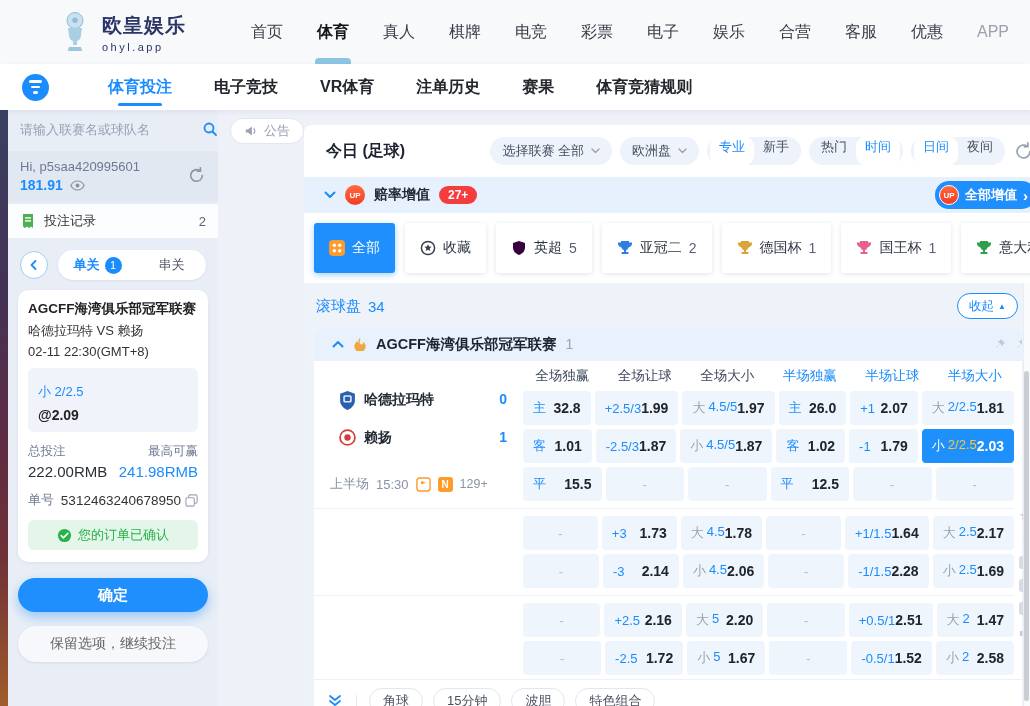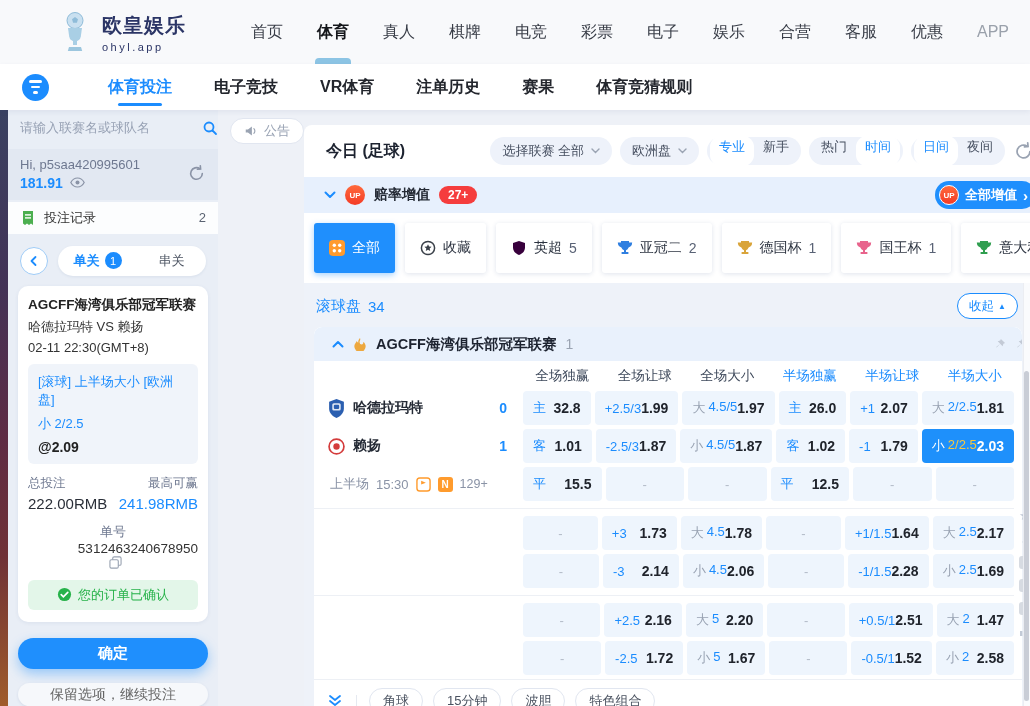--- a/index.html
+++ b/index.html
@@ -57,27 +57,27 @@
   .sel-box { margin-top:9px; background:#f0f4fa; border-radius:6px; padding:9px 10px; }
   .sel-tags, .sel-pick { font-size:13px; color:#1b8cfe; }
   .sel-pick { margin-top:6px; }
   .sel-odds { font-size:14px; color:#222; font-weight:700; margin-top:6px; }
   .totals { display:flex; margin-top:11px; }
   .tot { flex:1; }
   .tot.r { text-align:right; }
   .tot-label { font-size:12.5px; color:#6e7890; }
   .tot-value { font-size:15px; color:#2a2f38; margin-top:3px; }
   .tot.r .tot-value { color:#1b8cfe; }
-  .order-row { display:flex; align-items:center; margin-top:11px;flex-direction:column; }
+  .order-row { display:flex; align-items:center; margin-top:11px; }
   .order-label { font-size:13px; color:#6e7890; }
   .order-number { margin-left:auto; font-size:13.5px; color:#333; }
   .copy-btn { margin-left:4px; cursor:pointer; display:flex; }
   .confirm-box { margin-top:11px; background:#e3f6e9; border-radius:6px; height:30px; display:flex; align-items:center; justify-content:center; gap:6px; color:#27b24a; font-size:13px; }
   .btn-confirm { margin:16px 10px 0; height:34px; border-radius:19px; background:#1f8ffd; color:#fff; font-size:15px; font-weight:700; display:flex; align-items:center; justify-content:center; cursor:pointer; box-shadow:0 5px 12px rgba(31,143,253,.4); }
-  .btn-keep { margin:14px 10px 0; height:24px; border-radius:18px; background:#f6f8fb; color:#666; font-size:14px; display:flex; align-items:center; justify-content:center; cursor:pointer; box-shadow:0 1px 3px rgba(30,60,120,.1); }
+  .btn-keep { margin:14px 10px 0; height:36px; border-radius:18px; background:#f6f8fb; color:#666; font-size:14px; display:flex; align-items:center; justify-content:center; cursor:pointer; box-shadow:0 1px 3px rgba(30,60,120,.1); }
 
   
   .main { flex:1; position:relative; padding:8px 0 0 12px; overflow:hidden; display:flex; flex-direction:row; }
   .notice-pill { align-self:flex-start; display:inline-flex; align-items:center; gap:6px; height:26px; padding:0 13px; background:#fff; border:1px solid #e1e6f0; border-radius:14px; color:#98a2b3; font-size:13px; cursor:pointer; }
   .main-card { margin-top:7px; background:#fff; border-radius:8px 0 0 0; flex:1; display:flex; flex-direction:column; overflow:hidden; }
   .head-row { height:52px; display:flex; align-items:center; padding:0 4px 0 22px; flex:none; }
   .page-title { font-size:16px; font-weight:700; color:#1d2330; }
   .controls { margin-left:auto; display:flex; align-items:center; gap:8px; }
   .ctl-pill { height:28px; background:#eef2fa; border-radius:14px; padding:0 12px; display:flex; align-items:center; gap:7px; font-size:13px; color:#454e5f; cursor:pointer; white-space:nowrap; }
   .ctl-seg { height:28px; background:#eef2fa; border-radius:14px; padding:0 3px; display:flex; align-items:center; }
@@ -110,21 +110,21 @@
   .l-title { font-size:14.5px; font-weight:700; color:#1d2330; }
   .l-count { font-size:14px; color:#9aa3b2; }
   .pins { margin-left:auto; display:flex; gap:8px; margin-right:-5px; }
   .pins span { cursor:pointer; display:flex; }
 
   .hdr-row, .row { display:grid; grid-template-columns:205px repeat(6,1fr); gap:4px; padding-right:8px; align-items:center; }
   .hdr-row { height:30px; flex:none; }
   .hdr { text-align:center; font-size:13.5px; color:#3f4a5c; }
   .hdr.half { color:#1b8cfe; }
   .row { height:34px; margin-bottom:4px; }
-  .lead { display:flex; align-items:center; gap:8px; padding-left:14px; height:34px; }
+  .lead { display:flex; align-items:flex-start; gap:8px; padding-left:25px; height:34px; }
   .team-name { font-size:14px; color:#242a35; font-weight:600; }
   .score { margin-left:auto; padding-right:12px; font-size:14px; font-weight:700; color:#1b8cfe; }
   .half-lead { display:flex; align-items:center; gap:7px; padding-left:16px; font-size:13px; color:#8a93a6; height:34px; }
   .n-badge { width:15px; height:15px; border-radius:3px; background:#ff9b2d; color:#fff; font-size:10px; font-weight:700; display:flex; align-items:center; justify-content:center; }
   .extra { font-size:12.5px; color:#8a93a6; }
   .cell { background:#eef5fd; border-radius:4px; display:flex; align-items:center; padding:0 10px; height:34px; cursor:pointer; }
   .cell .lab { display:flex; gap:3px; font-size:13px; }
   .t-b { color:#1b8cfe; } .t-g { color:#98a2b2; } .t-w { color:#fff; } .t-y { color:#f6c83f; }
   .cell .val { margin-left:auto; font-size:14px; font-weight:700; color:#20242c; }
   .cell.dash { justify-content:center; color:#b3bbc8; font-size:13px; cursor:default; }
@@ -250,21 +250,20 @@
         </div>
         <div class="seg-parlay">串关</div>
       </div>
     </div>
 
     <div class="match-card">
       <div class="mc-league">AGCFF海湾俱乐部冠军联赛</div>
       <div class="mc-teams">哈德拉玛特 VS 赖扬</div>
       <div class="mc-time">02-11 22:30(GMT+8)</div>
       <div class="sel-box">
-        <div class="sel-tags">[滚球] 上半场大小 [欧洲盘]</div>
         <div class="sel-pick">小 2/2.5</div>
         <div class="sel-odds">@2.09</div>
       </div>
       <div class="totals">
         <div class="tot">
           <div class="tot-label">总投注</div>
           <div class="tot-value">222.00RMB</div>
         </div>
         <div class="tot r">
           <div class="tot-label">最高可赢</div>

